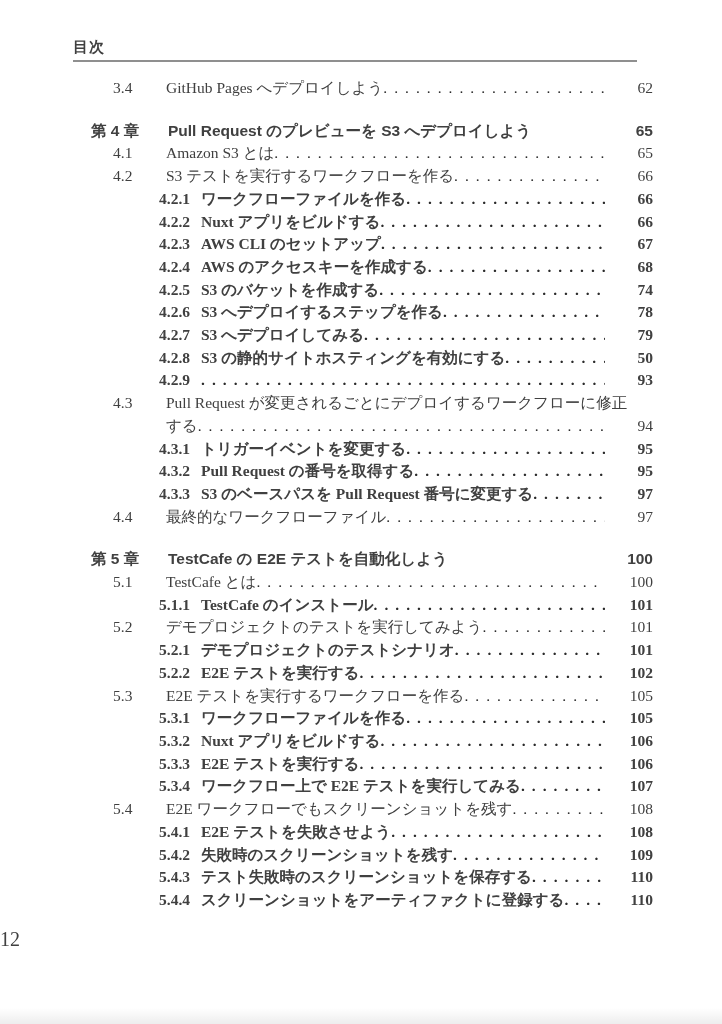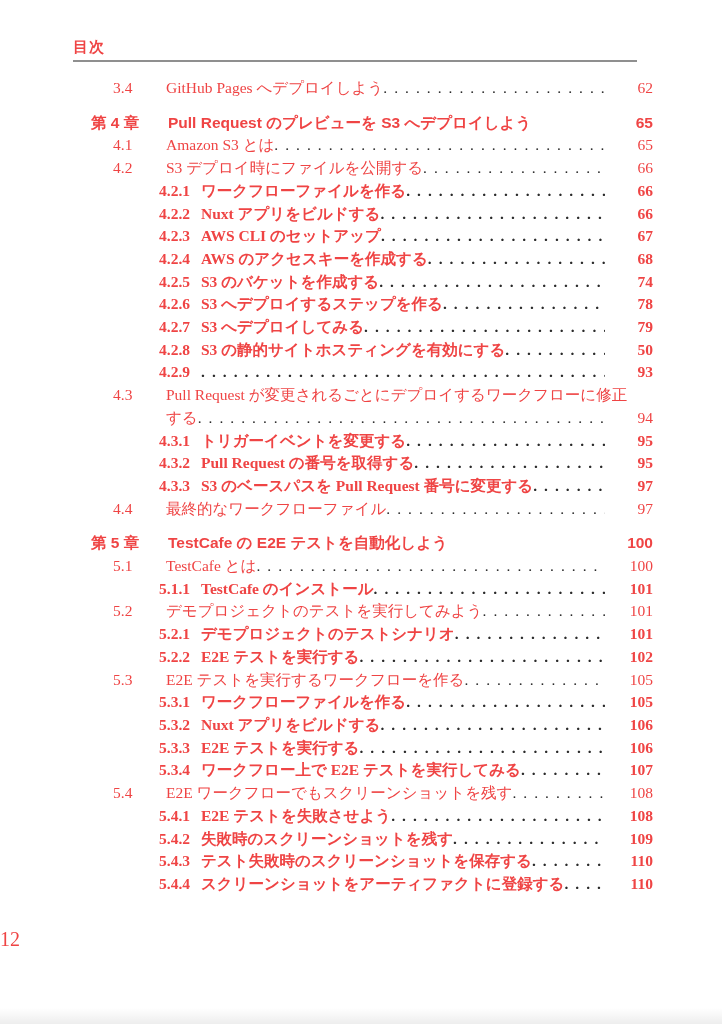--- a/index.html
+++ b/index.html
@@ -2,21 +2,21 @@
 <html lang="ja"><head>
 <meta charset="utf-8">
 <style>
   html, body { margin: 0; padding: 0; background: #e8e8e8; }
   .page {
     position: relative;
     width: 722px;
     height: 1024px;
     background: #ffffff;
     overflow: hidden;
-    color: #ef4444;
+    color: #404040;
     font-family: "Liberation Serif", "DejaVu Serif", serif;
     font-size: 15.5px;
   }
   
   .running-header {
     position: absolute;
     top: 38px;
     left: 73px;
     width: 564px;
     border-bottom: 2px solid #8f8f8f;
@@ -58,21 +58,21 @@
   .toc-row .page-num {
     flex: none;
     min-width: 34px;
     padding-left: 14px;
     text-align: right;
   }
   
   .level-0 { 
     font-family: "Liberation Sans", "DejaVu Sans", sans-serif;
     font-weight: 700;
-    margin-top: 12px;
+    margin-top: 20px;
     font-size: 15.5px;
   }
   .level-0 .num { width: 77px; }
   .level-0 .leader::after { content: none; }
   .level-1 { padding-left: 22px; }
   .level-1 .num { width: 53px; }
   .level-2 { padding-left: 68px; font-weight: bold; }
   .level-2 .num { width: 42px; }
   
   .no-leader .leader::after { content: none; }
@@ -118,21 +118,21 @@
     <span class="page-num">65</span>
   </div>
       <div class="toc-row level-1">
     <span class="num">4.1</span>
     <span class="title">Amazon S3 とは</span>
     <span class="leader"></span>
     <span class="page-num">65</span>
   </div>
       <div class="toc-row level-1">
     <span class="num">4.2</span>
-    <span class="title">S3 デプロイ時にファイルを公開する</span>
+    <span class="title">S3 テストを実行するワークフローを作る</span>
     <span class="leader"></span>
     <span class="page-num">66</span>
   </div>
       <div class="toc-row level-2">
     <span class="num">4.2.1</span>
     <span class="title">ワークフローファイルを作る</span>
     <span class="leader"></span>
     <span class="page-num">66</span>
   </div>
       <div class="toc-row level-2">

